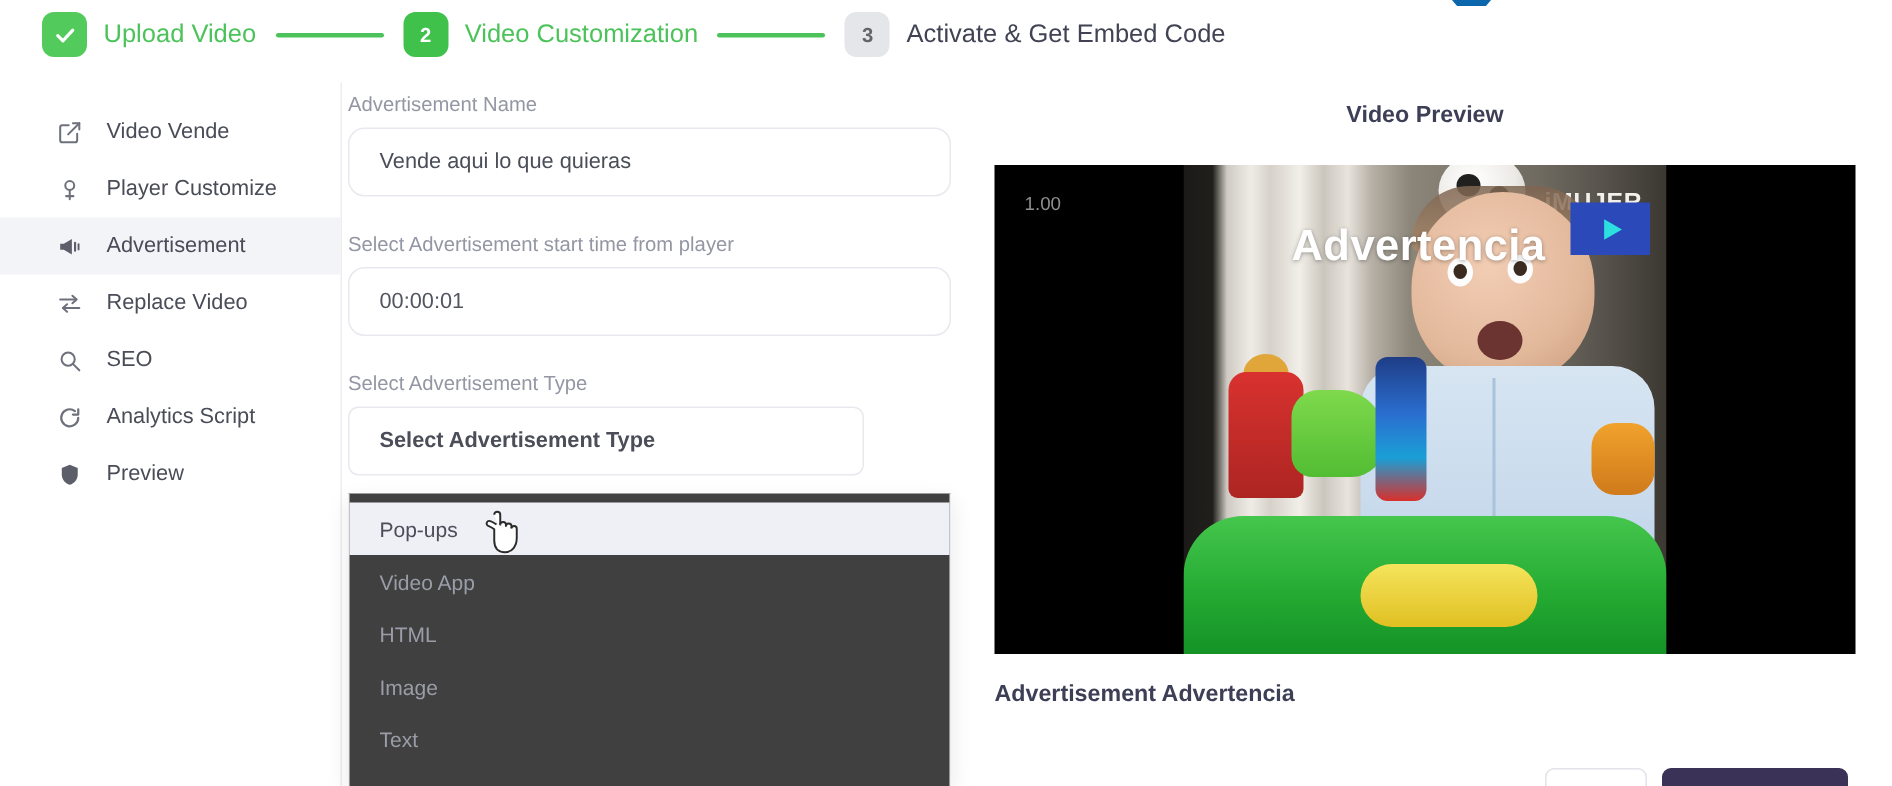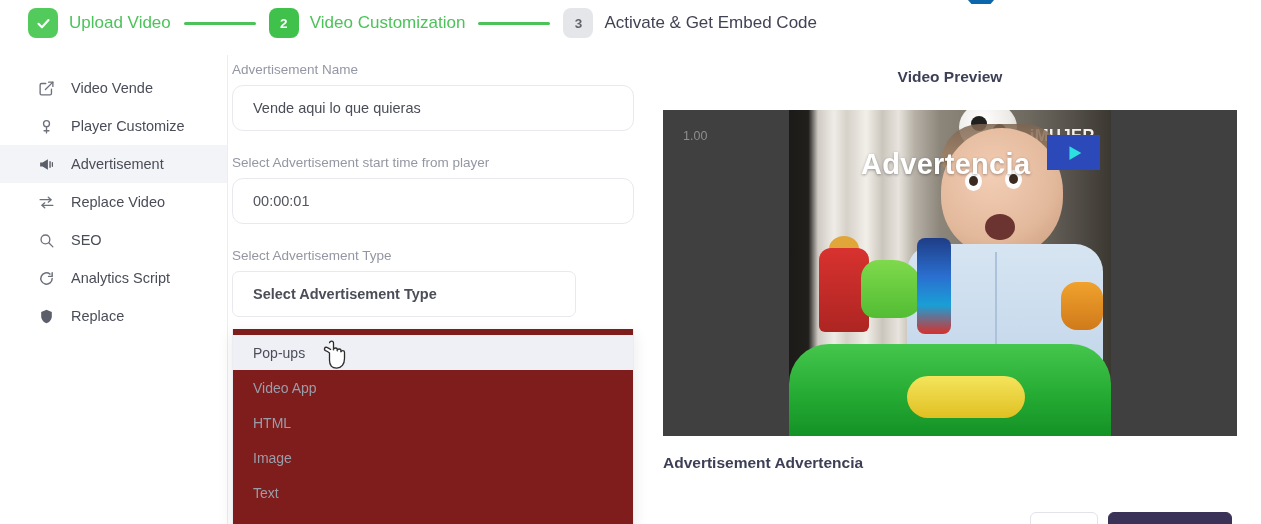--- a/index.html
+++ b/index.html
@@ -66,41 +66,41 @@
   .gap { height: 24px; }
 
   .select-wrap { position: relative; }
   .f-select {
     width: 344px; height: 46px; border: 1px solid #e8e9ee; border-radius: 7px;
     background: #fff; display: flex; align-items: center; padding-left: 20px;
     font-size: 14.5px; color: #4b4e58; font-weight: 600;
   }
   .dropdown {
     position: absolute; left: 0; top: 58px;
-    width: 402px; background: #7f1d1d;
+    width: 402px; background: #404040;
     border: 1px solid #ececf1; border-top: none;
     box-shadow: 0 5px 14px rgba(30,33,50,.10);
     padding: 6px 0 14px;
   }
   .opt {
     height: 35px; display: flex; align-items: center;
     padding-left: 20px; font-size: 14px; color: #9a9da8; cursor: pointer;
   }
   .opt.hl { background: #eef0f6; color: #4b4e58; }
 
   .cursor { position: absolute; left: 322px; top: 340px; width: 26px; height: 30px; }
 
   
   .preview-title {
     position: absolute; left: 663px; top: 68px; width: 574px;
     text-align: center; font-size: 15.5px; font-weight: 700; color: #3c3f55;
   }
   .player {
     position: absolute; left: 663px; top: 110px; width: 574px; height: 326px;
-    background: #404040; overflow: hidden;
+    background: #000000; overflow: hidden;
   }
   .speed { position: absolute; left: 20px; top: 19px; font-size: 12.5px; color: #8d8d8d; }
   .stage { position: absolute; left: 126px; top: 0; width: 322px; height: 326px; overflow: hidden; }
   .wall { position: absolute; inset: 0;
     background: linear-gradient(90deg,#1b1a18 0%,#201f1c 6%,#cfcac3 9%,#efece7 14%,#d6d1c9 18%,
       #f2efe9 24%,#cbc6bd 29%,#e8e4dd 34%,#b6b0a6 39%,#8b857a 47%,#7d776c 60%,
       #6f6a60 74%,#55504a 88%,#3b3731 100%); }
   .imujer {
     position: absolute; right: 16px; top: 16px;
     font-size: 16.5px; font-weight: 800; color: #f2f0ec; letter-spacing: .5px;
@@ -264,21 +264,21 @@
       </span>
       <span class="side-txt">Analytics Script</span>
     </div>
 
     <div class="side-item">
       <span class="side-ico">
         <svg viewBox="0 0 24 24" fill="#5c5f6a" stroke="none">
           <path d="M12 2.5l7.5 3.2v6c0 4.6-3.1 8.4-7.5 9.8-4.4-1.4-7.5-5.2-7.5-9.8v-6L12 2.5z"></path>
         </svg>
       </span>
-      <span class="side-txt">Replace</span>
+      <span class="side-txt">Preview</span>
     </div>
   </div>
 
   <div class="form">
 
     <div class="f-label">Advertisement Name</div>
     <div class="f-input val">Vende aqui lo que quieras</div>
 
     <div class="gap"></div>
 

